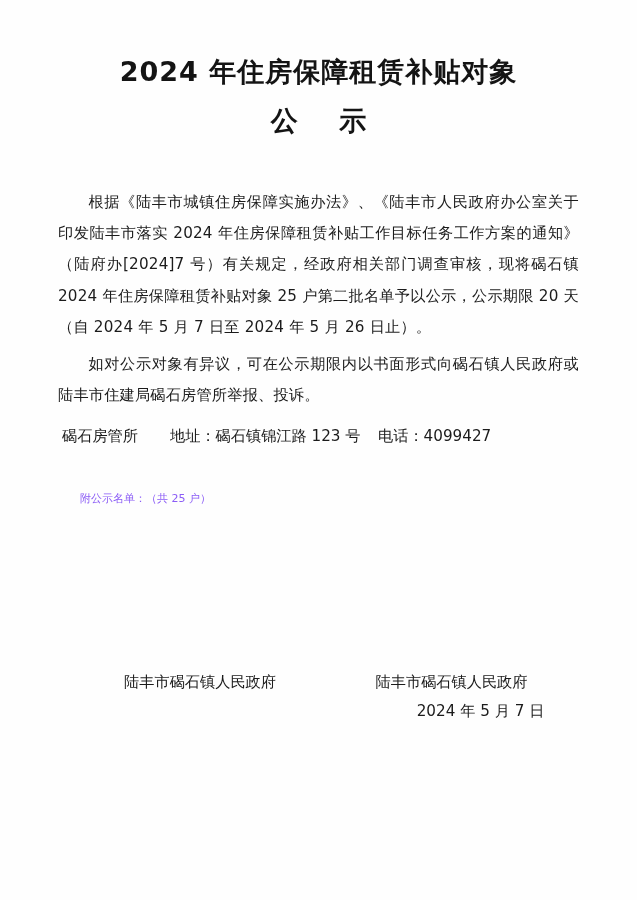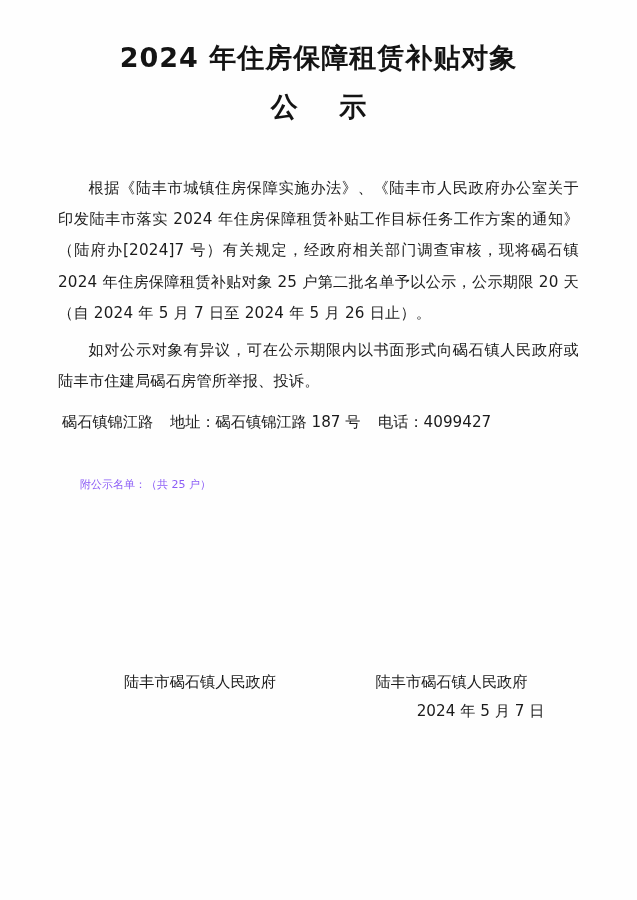--- a/index.html
+++ b/index.html
@@ -16,21 +16,21 @@
   }
   .page {
     position: relative;
     width: 637px;
     height: 900px;
     box-sizing: border-box;
     padding: 0 58px;
     background: #fefefe;
   }
   .title-block {
-    padding-top: 40px;
+    padding-top: 54px;
     text-align: center;
   }
   .title-line1 {
     font-size: 27px;
     font-weight: 600;
     letter-spacing: 1px;
     line-height: 1.3;
     color: #141414;
   }
   .title-line2 {
@@ -121,21 +121,21 @@
     <div class="title-line1">2024 年住房保障租赁补贴对象</div>
     <div class="title-line2">公    示</div>
   </div>
 
   <div class="body-block">
     <p class="para indent">根据《陆丰市城镇住房保障实施办法》、《陆丰市人民政府办公室关于印发陆丰市落实 2024 年住房保障租赁补贴工作目标任务工作方案的通知》（陆府办[2024]7 号）有关规定，经政府相关部门调查审核，现将碣石镇 2024 年住房保障租赁补贴对象 25 户第二批名单予以公示，公示期限 20 天（自 2024 年 5 月 7 日至 2024 年 5 月 26 日止）。</p>
     <p class="para indent">如对公示对象有异议，可在公示期限内以书面形式向碣石镇人民政府或陆丰市住建局碣石房管所举报、投诉。</p>
 
     <div class="contact-block">
       <div class="contact-row">
-        <span class="contact-org">碣石镇锦江路</span><span class="contact-addr">地址：碣石镇锦江路 187 号</span><span>电话：4099427</span>
+        <span class="contact-org">碣石房管所</span><span class="contact-addr">地址：碣石镇锦江路 123 号</span><span>电话：4099427</span>
       </div>
     </div>
 
     <div class="attachment-block">附公示名单：（共 25 户）</div>
   </div>
 
   <div class="signature-block">
     <div class="sig-row">
       <div class="sig-left">陆丰市碣石镇人民政府</div>
       <div class="sig-right">陆丰市碣石镇人民政府</div>

